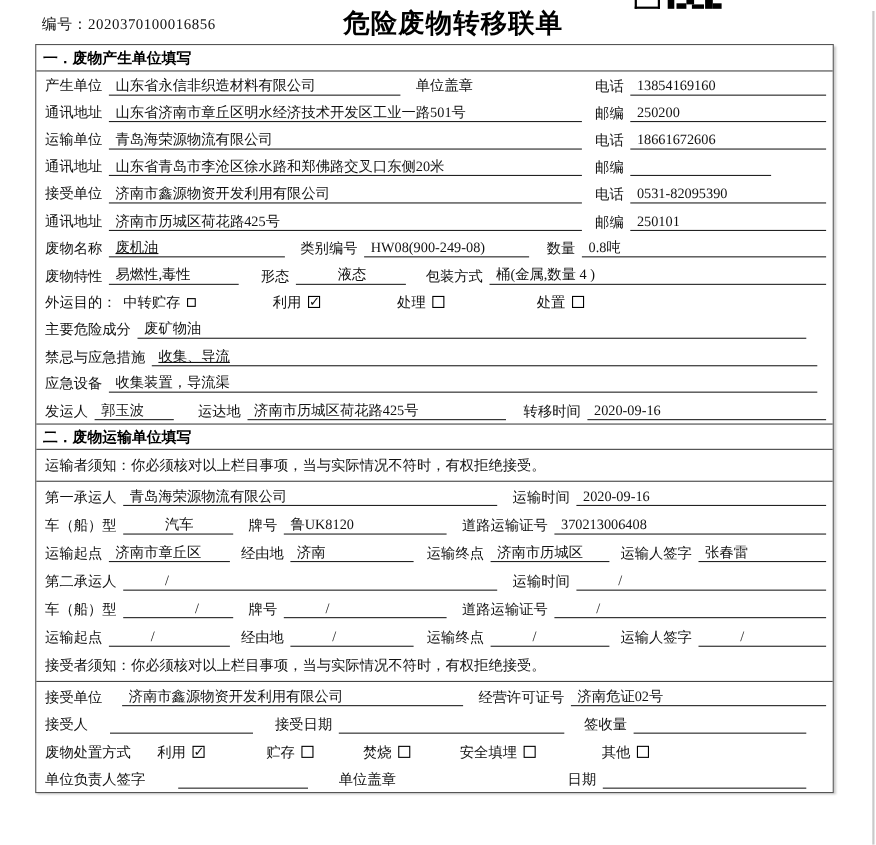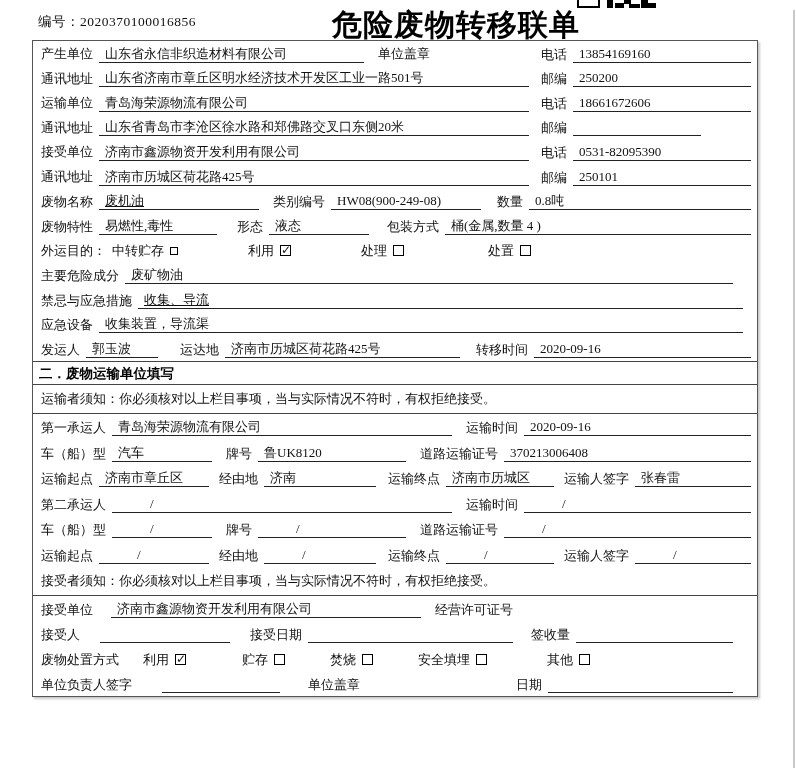--- a/index.html
+++ b/index.html
@@ -3,21 +3,21 @@
 <meta charset="utf-8">
 <style>
   * { margin:0; padding:0; box-sizing:border-box; }
   html,body { width:796px; height:768px; background:#fff; overflow:hidden;
     font-family:"Liberation Serif","DejaVu Serif",serif; color:#111; font-size:13px; }
   .page { position:relative; width:796px; height:768px; background:#fff; }
 
   
   .doc-header { position:relative; height:40px; }
   .serial { position:absolute; left:38px; top:13px; font-size:13.5px; letter-spacing:.5px; }
-  .title { position:absolute; left:332px; top:5px; font-size:30px; font-weight:bold;
+  .title { position:absolute; left:312px; top:5px; font-size:24px; font-weight:bold;
     font-family:Liberation Sans, sans-serif; letter-spacing:1px; color:#000; }
   .qr { position:absolute; left:577px; top:0; width:80px; height:9px; }
   .qr i { position:absolute; background:#000; }
 
   
   .form { position:absolute; left:32px; top:40px; width:726px; border:1px solid #555;
     background:#fff; box-shadow:2px 2px 2px #c9c9c9; }
   .sec-header { height:24px; line-height:23px; padding:0 6px; font-weight:bold; font-size:13.5px;
     font-family:"Liberation Sans","DejaVu Sans",sans-serif;
     border-top:1px solid #444; border-bottom:1px solid #444; color:#000; }
@@ -25,28 +25,28 @@
   .notice { height:29px; line-height:28px; padding:0 8px; border-bottom:1px solid #444; font-size:13px; }
 
   .frow { display:flex; align-items:flex-end; padding:0 6px 3px 6px; height:24.6px; }
   .s2row { height:25.5px; }
   .s3row { height:25px; }
   .lb { white-space:nowrap; margin:0 6px 0 2px; line-height:16px; }
   .u { border-bottom:1px solid #222; padding:0 4px 0 6px; white-space:nowrap; overflow:hidden;
        line-height:16px; min-height:17px; }
   .grow { flex:1 1 auto; }
   .gap-r { margin-right:10px; }
-  .w72{flex:0 0 72px;} .w100{flex:0 0 100px;} .w108{flex:0 0 108px;} .w110{flex:0 0 110px;}
+  .w72{flex:0 0 72px;} .w100{flex:0 0 100px;text-align:center;} .w108{flex:0 0 108px;} .w110{flex:0 0 110px;}
   .w112{flex:0 0 112px;} .w118{flex:0 0 118px;} .w128{flex:0 0 128px;} .w130{flex:0 0 130px;}
   .w148{flex:0 0 148px;} .w150{flex:0 0 150px;} .w160{flex:0 0 160px;text-decoration:underline;} .w205{flex:0 0 205px;}
   .w235{flex:0 0 235px;} .w265{flex:0 0 265px;} .w310{flex:0 0 310px;} .w340{flex:0 0 340px;}
   .mr18{margin-right:18px;} .ml28{margin-left:28px;} .ml150{margin-left:150px;} .ml14{margin-left:14px;}
   .ind { padding-left:38px; }
 
-  .leftgrp { flex:1 1 auto; display:flex; align-items:center; }
+  .leftgrp { flex:1 1 auto; display:flex; align-items:flex-start; }
   .rightgrp { flex:0 0 212px; display:flex; align-items:flex-end; }
 
   
   .opt { white-space:nowrap; margin-right:70px; line-height:16px; }
   .opt2 { white-space:nowrap; margin-right:45px; line-height:16px; }
   .cbx { display:inline-block; width:11px; height:11px; border:1px solid #000;
     margin-left:6px; position:relative; vertical-align:-1px; }
   .cbx.sm { width:8px; height:8px; vertical-align:0; }
   .cbx.checked::after { content:"\2713"; position:absolute; left:0px; top:-4px;
     font-size:12px; font-weight:bold; font-family:"DejaVu Sans",sans-serif; }
@@ -68,20 +68,21 @@
       <i style="left:38px;top:3px;width:9px;height:5px;"></i>
       <i style="left:47px;top:0;width:7px;height:4px;"></i>
       <i style="left:52px;top:4px;width:11px;height:4px;"></i>
       <i style="left:64px;top:0;width:7px;height:8px;"></i>
       <i style="left:71px;top:3px;width:8px;height:5px;"></i>
     </div>
   </div>
 
   <div class="form">
 
+    <div class="sec-header">一．废物产生单位填写</div>
 
     <div class="frow">
       <div class="leftgrp">
         <span class="lb">产生单位</span>
         <span class="u w265">山东省永信非织造材料有限公司</span>
         <span class="lb ml14">单位盖章</span>
       </div>
       <div class="rightgrp">
         <span class="lb">电话</span>
         <span class="u grow">13854169160</span>
@@ -249,20 +250,21 @@
       <span class="lb" style="margin-left:10px;">运输人签字</span>
       <span class="u grow ind">/</span>
     </div>
 
     <div class="notice">接受者须知：你必须核对以上栏目事项，当与实际情况不符时，有权拒绝接受。</div>
 
     <div class="frow s3row">
       <span class="lb" style="margin-right:18px;">接受单位</span>
       <span class="u w310">济南市鑫源物资开发利用有限公司</span>
       <span class="lb" style="margin-left:14px;">经营许可证号</span>
+      <span class="u grow">济南危证02号</span>
     </div>
 
     <div class="frow s3row">
       <span class="lb" style="margin-right:20px;">接受人</span>
       <span class="u w130"></span>
       <span class="lb" style="margin-left:20px;margin-top:24px;">接受日期</span>
       <span class="u w205"></span>
       <span class="lb" style="margin-left:18px;">签收量</span>
       <span class="u grow mr18"></span>
     </div>

